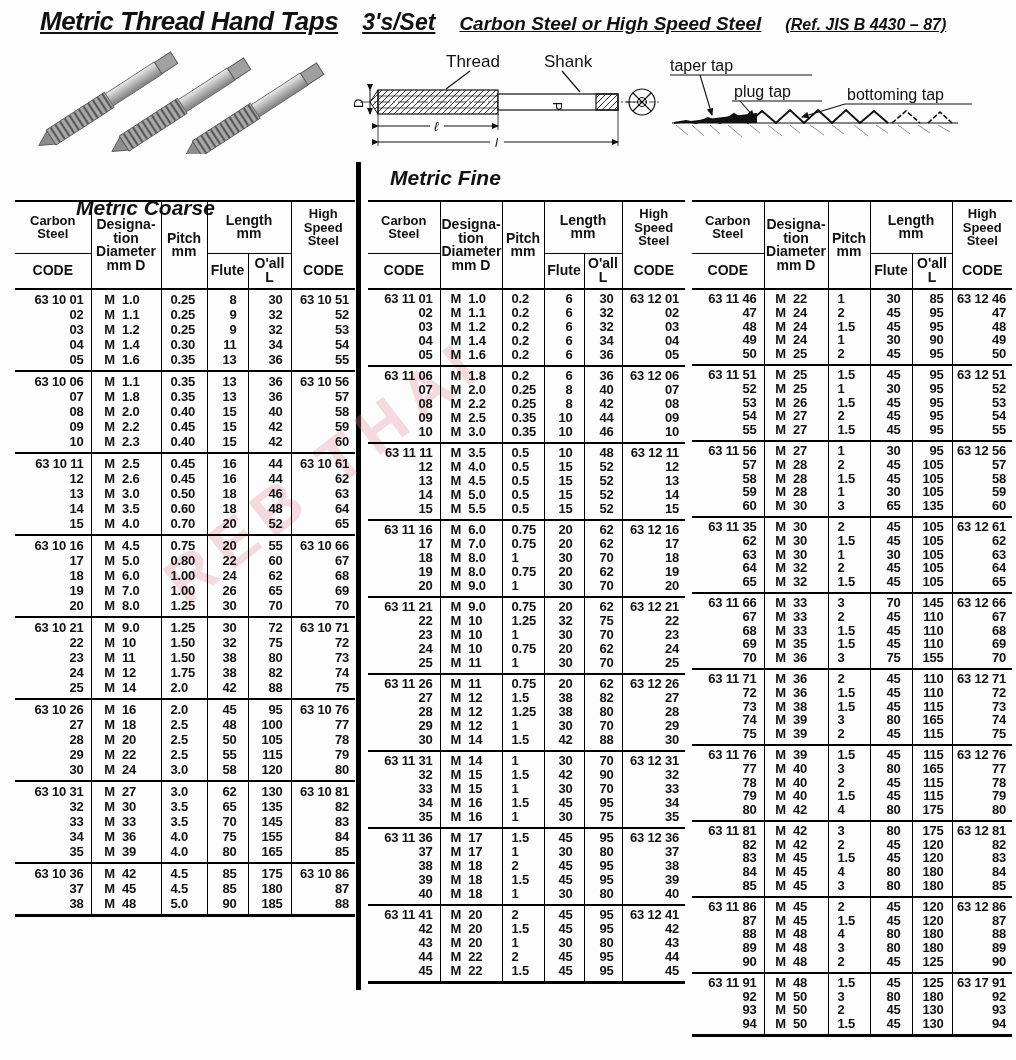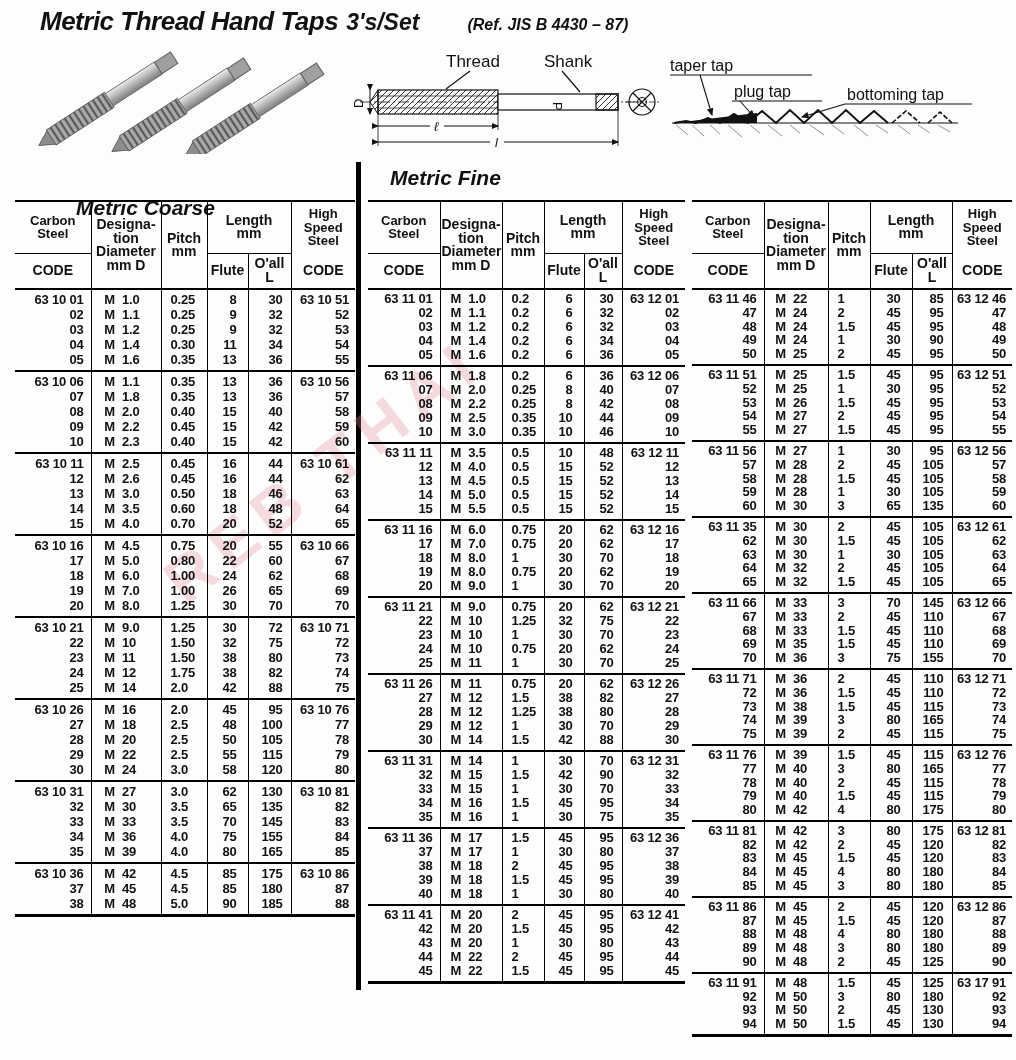--- a/index.html
+++ b/index.html
@@ -1,24 +1,24 @@
 <!DOCTYPE html>
 <html><head>
 <meta charset="utf-8">
 <style>
   * { margin: 0; padding: 0; box-sizing: border-box; }
   body { background: #e8e8e8; font-family: "Liberation Sans", sans-serif; color: #111; }
   .page { position: relative; width: 1016px; height: 1060px; background: #fdfdfd; overflow: hidden; margin: 0 auto; }
 
   
-  .titlebar { position: absolute; left: 40px; top: 6px; display: flex; align-items: baseline; gap: 8px; white-space: nowrap; }
+  .titlebar { position: absolute; left: 40px; top: 6px; display: flex; align-items: baseline; gap: 24px; white-space: nowrap; text-decoration: underline; }
   .titlebar .t-main { font-size: 26px; font-weight: bold; font-style: italic; letter-spacing: -0.5px; }
   .titlebar .t-set  { font-size: 23px; font-weight: bold; font-style: italic; }
   .titlebar .t-sub  { font-size: 19px; font-weight: bold; font-style: italic; }
-  .titlebar .t-ref  { font-size: 16px; font-weight: bold; font-style: italic; margin-left: 40px; }
+  .titlebar .t-ref  { font-size: 16px; font-weight: bold; font-style: italic; }
 
   
   .photo   { position: absolute; left: 12px;  top: 46px;  width: 325px; height: 108px; }
   .drawing { position: absolute; left: 348px; top: 52px;  width: 315px; height: 102px; }
   .sketch  { position: absolute; left: 662px; top: 55px;  width: 352px; height: 102px; }
   svg text { font-family: "Liberation Sans", sans-serif; fill: #111; }
 
   
   .sec-head { position: absolute; font-size: 21px; font-weight: bold; font-style: italic; letter-spacing: 0; }
   .sec-coarse { left: 76px;  top: 164px; margin-top: 32px; }
@@ -70,20 +70,21 @@
                letter-spacing: 10px; pointer-events: none; }
 </style>
 </head>
 <body>
 
 <div class="page">
 
   <div class="titlebar">
     <span class="t-main">Metric Thread Hand Taps</span>
     <span class="t-set">3's/Set</span>
+    <span class="t-sub">Carbon Steel or  High Speed Steel</span>
     <span class="t-ref">(Ref. JIS B 4430 – 87)</span>
   </div>
 
   <svg class="photo" viewBox="0 0 325 108">
     <defs>
       <linearGradient id="metal" x1="0" y1="0" x2="0" y2="1">
         <stop offset="0" stop-color="#ececec"></stop>
           <stop offset="0.45" stop-color="#b9b9b9"></stop>
           <stop offset="1" stop-color="#7d7d7d"></stop>
       </linearGradient>

